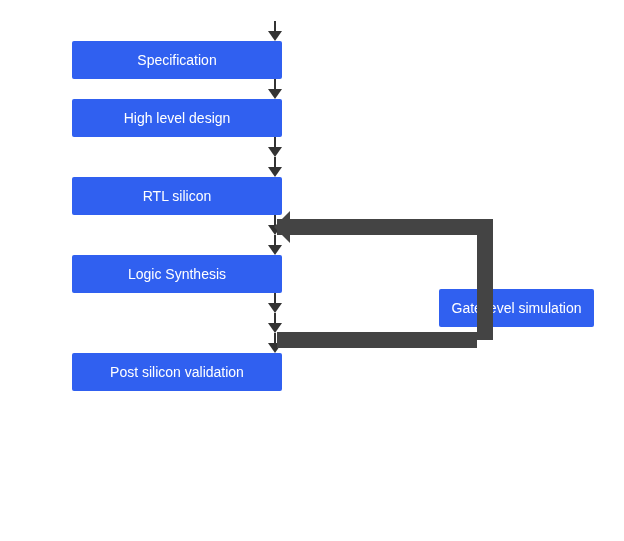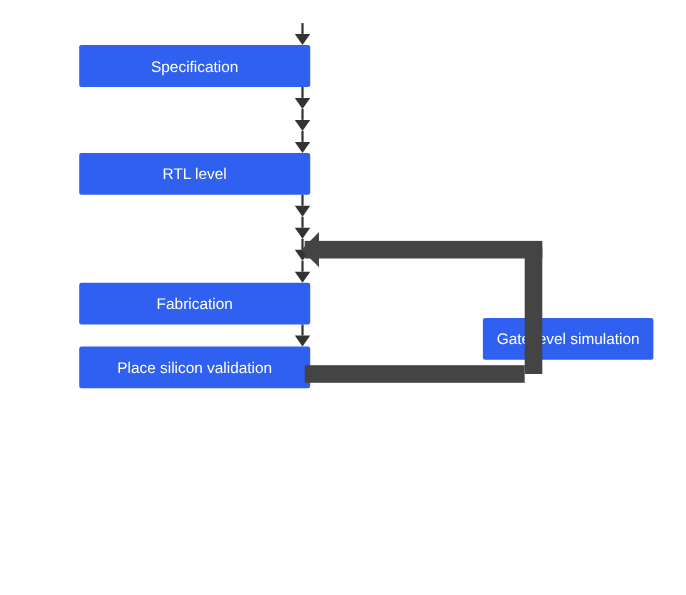--- a/index.html
+++ b/index.html
@@ -102,70 +102,73 @@
 
     <div class="flow-box">
       <span>Specification</span>
     </div>
 
     <div class="connector">
       <div class="arrow-spacer"></div>
       <div class="arrow-down"></div>
     </div>
 
+    <div class="flow-box">
+      <span>High level design</span>
+    </div>
 
     <div class="connector">
       <div class="arrow-spacer"></div>
       <div class="arrow-down"></div>
     </div>
 
 
     <div class="connector">
       <div class="arrow-spacer"></div>
       <div class="arrow-down"></div>
     </div>
 
     <div class="flow-box">
-      <span>RTL level</span>
+      <span>RTL silicon</span>
+    </div>
+
+    <div class="connector">
+      <div class="arrow-spacer"></div>
+      <div class="arrow-down"></div>
+    </div>
+
+
+    <div class="connector">
+      <div class="arrow-spacer"></div>
+      <div class="arrow-down"></div>
+    </div>
+
+    <div class="flow-box">
+      <span>Logic Synthesis</span>
     </div>
 
     <div class="connector">
       <div class="arrow-spacer"></div>
       <div class="arrow-down"></div>
     </div>
 
 
     <div class="connector">
       <div class="arrow-spacer"></div>
       <div class="arrow-down"></div>
     </div>
 
 
     <div class="connector">
       <div class="arrow-spacer"></div>
       <div class="arrow-down"></div>
     </div>
 
-
-    <div class="connector">
-      <div class="arrow-spacer"></div>
-      <div class="arrow-down"></div>
-    </div>
-
     <div class="flow-box">
-      <span>Fabrication</span>
-    </div>
-
-    <div class="connector">
-      <div class="arrow-spacer"></div>
-      <div class="arrow-down"></div>
-    </div>
-
-    <div class="flow-box">
-      <span>Place silicon validation</span>
+      <span>Post silicon validation</span>
     </div>
 
   </div>
 
   <div class="gate-box">
     <span>Gate level simulation</span>
   </div>
 
   <svg class="svg-overlay" viewBox="0 0 580 520">
 

